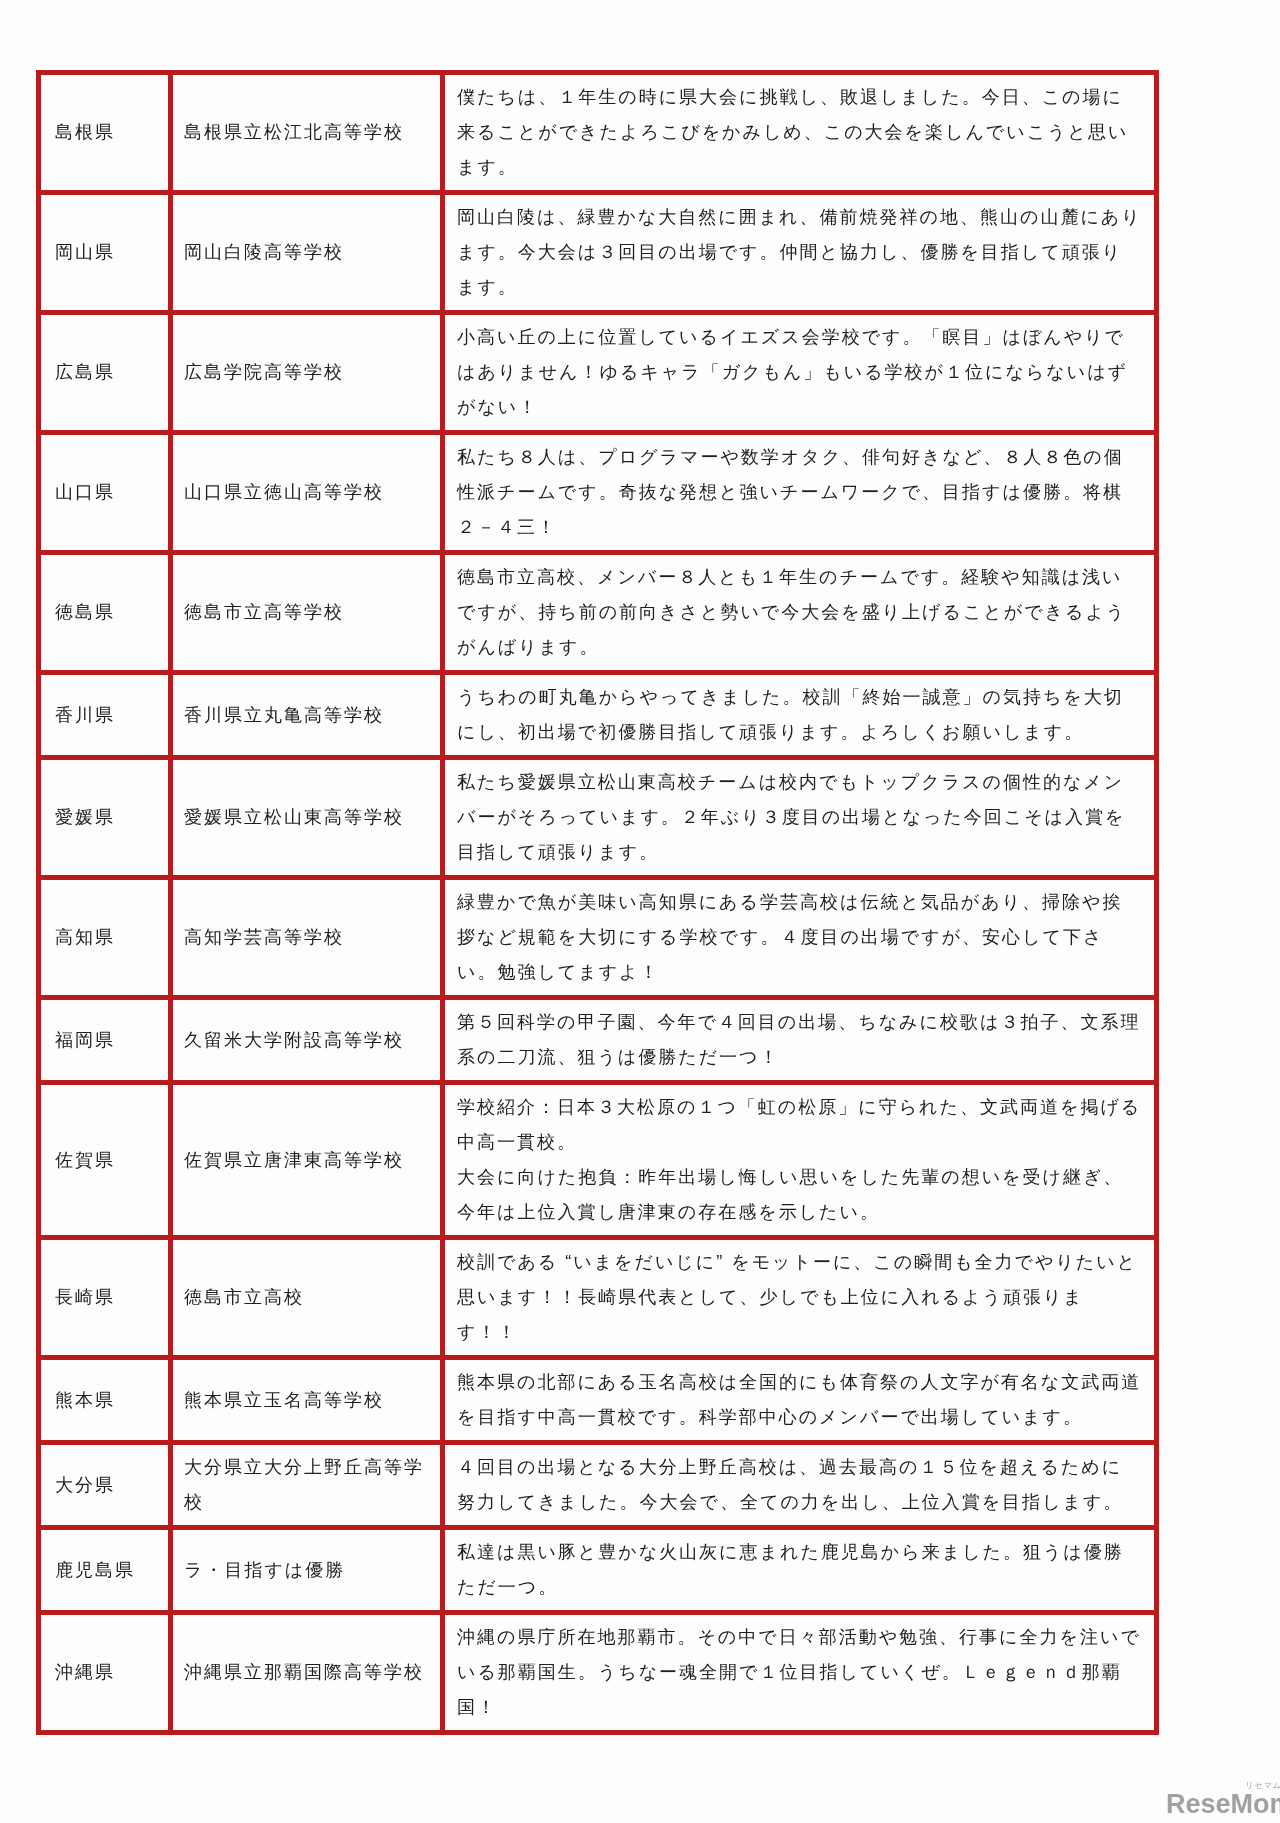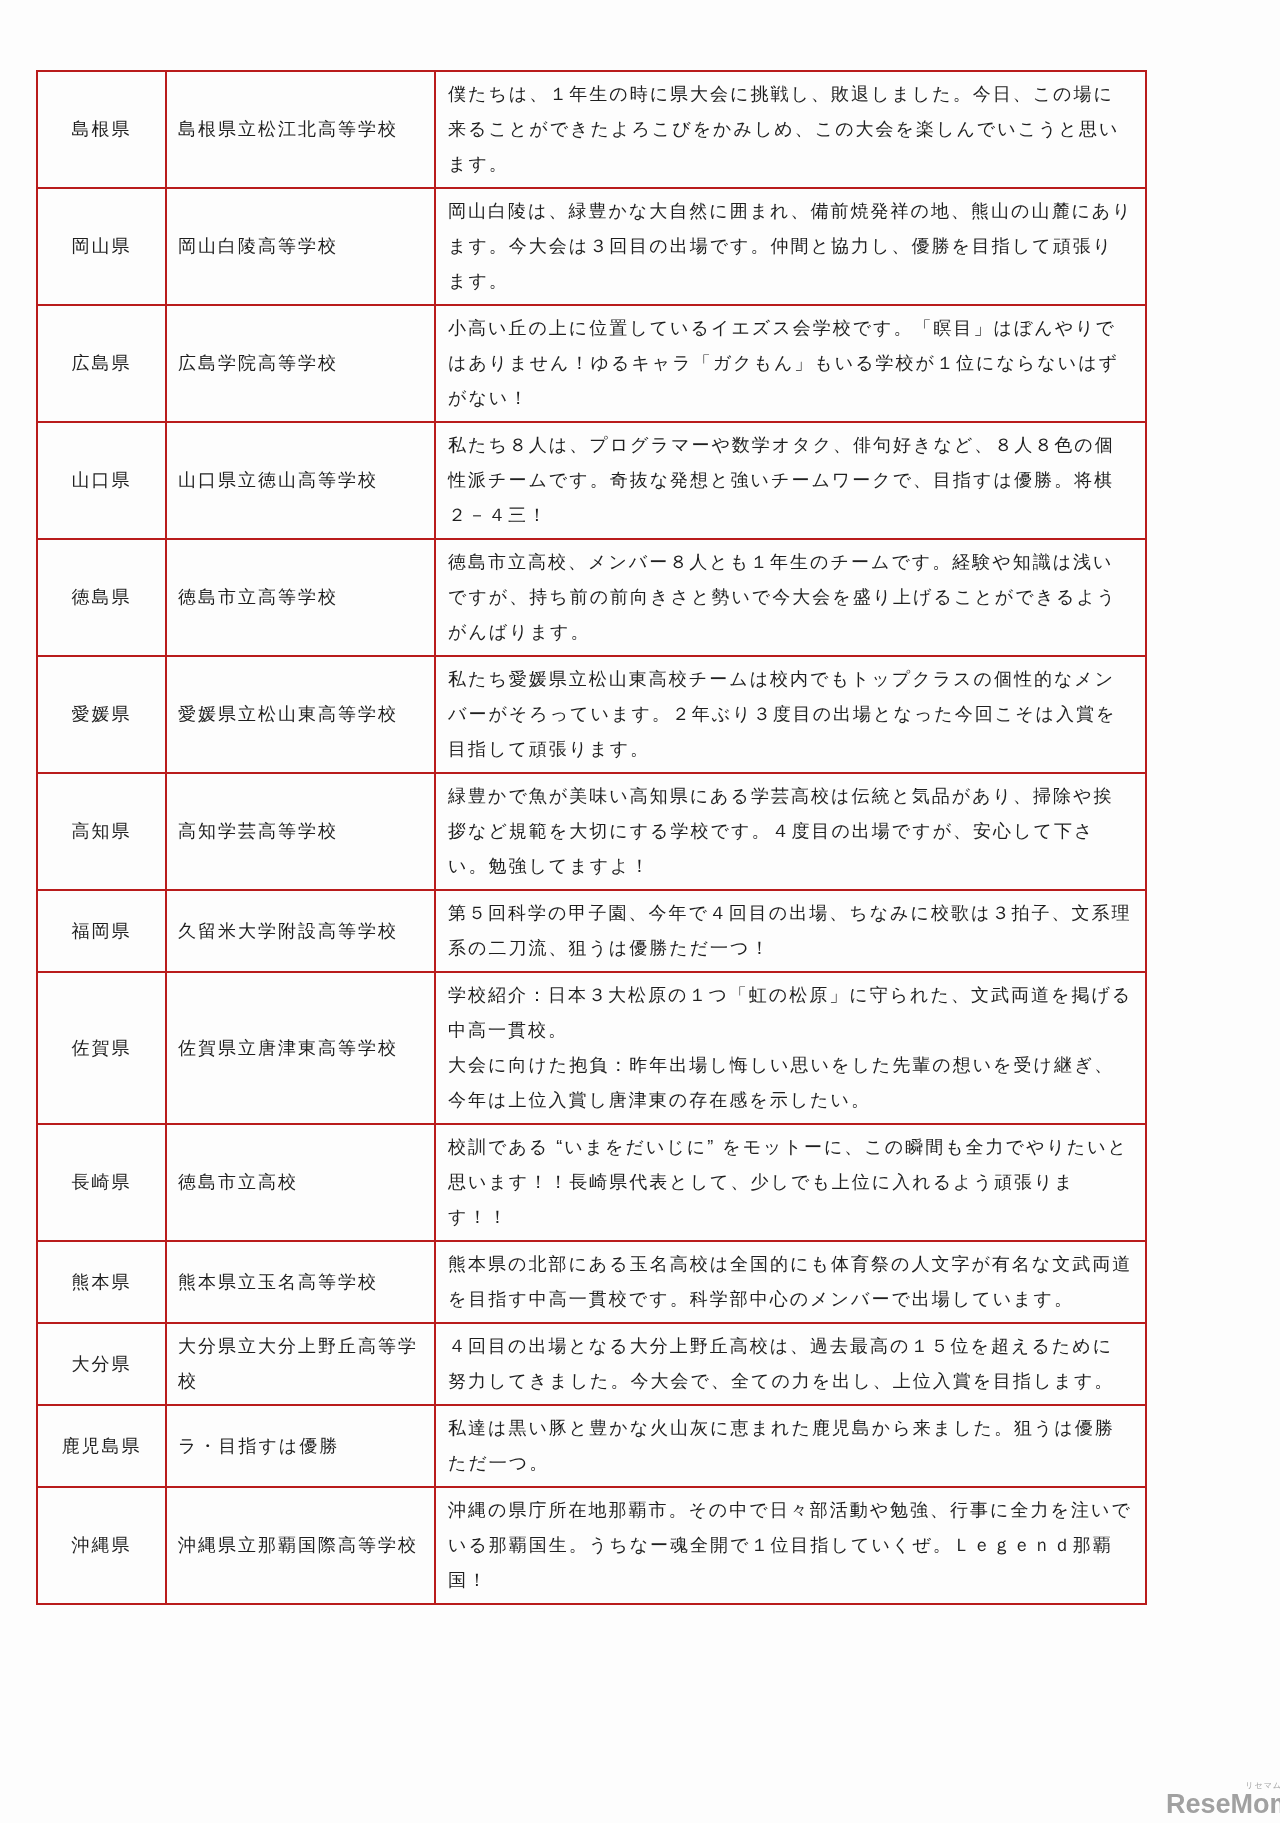--- a/index.html
+++ b/index.html
@@ -21,31 +21,31 @@
   }
   table.school-table {
     position: absolute;
     left: 36px;
     top: 70px;
     width: 1029px;
     border-collapse: collapse;
     table-layout: fixed;
   }
   table.school-table td {
-    border: 2px solid #b91c1c;
+    border: 5px solid #b91c1c;
     font-size: 18px;
     line-height: 35px;
     letter-spacing: 2px;
     vertical-align: middle;
     word-break: break-all;
     overflow-wrap: anywhere;
   }
   td.pref {
     width: 99px;
-    text-align: center;
+    text-align: left;
     padding: 5px 14px;
   }
   td.school {
     width: 245px;
     padding: 5px 11px;
   }
   td.comment {
     width: 685px;
     padding: 5px 12px;
     white-space: pre-wrap;
@@ -98,20 +98,25 @@
         <td class="pref">山口県</td>
         <td class="school">山口県立徳山高等学校</td>
         <td class="comment">私たち８人は、プログラマーや数学オタク、俳句好きなど、８人８色の個性派チームです。奇抜な発想と強いチームワークで、目指すは優勝。将棋２－４三！</td>
       </tr>
       <tr>
         <td class="pref">徳島県</td>
         <td class="school">徳島市立高等学校</td>
         <td class="comment">徳島市立高校、メンバー８人とも１年生のチームです。経験や知識は浅いですが、持ち前の前向きさと勢いで今大会を盛り上げることができるようがんばります。</td>
       </tr>
       <tr>
+        <td class="pref">香川県</td>
+        <td class="school">香川県立丸亀高等学校</td>
+        <td class="comment">うちわの町丸亀からやってきました。校訓「終始一誠意」の気持ちを大切にし、初出場で初優勝目指して頑張ります。よろしくお願いします。</td>
+      </tr>
+      <tr>
         <td class="pref">愛媛県</td>
         <td class="school">愛媛県立松山東高等学校</td>
         <td class="comment">私たち愛媛県立松山東高校チームは校内でもトップクラスの個性的なメンバーがそろっています。２年ぶり３度目の出場となった今回こそは入賞を目指して頑張ります。</td>
       </tr>
       <tr>
         <td class="pref">高知県</td>
         <td class="school">高知学芸高等学校</td>
         <td class="comment">緑豊かで魚が美味い高知県にある学芸高校は伝統と気品があり、掃除や挨拶など規範を大切にする学校です。４度目の出場ですが、安心して下さい。勉強してますよ！</td>
       </tr>
       <tr>

